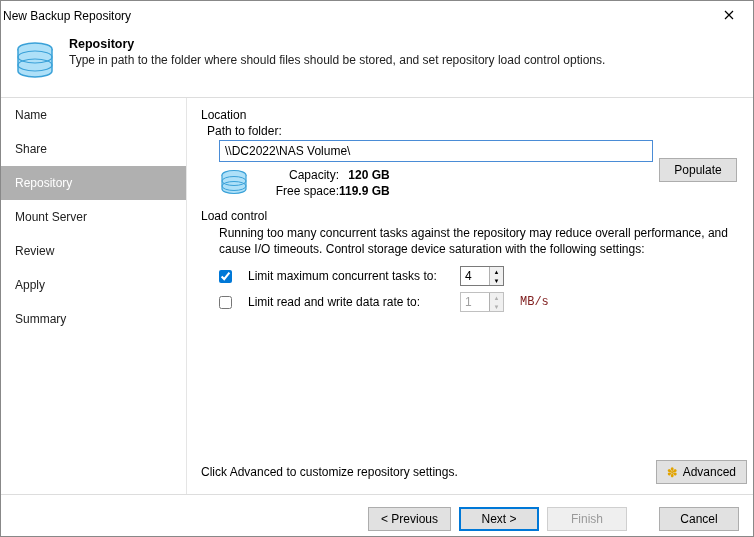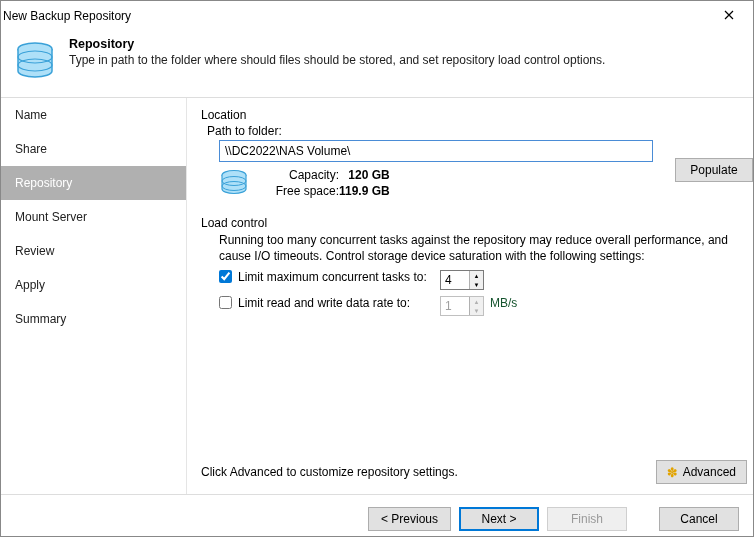--- a/index.html
+++ b/index.html
@@ -85,35 +85,35 @@
     margin-left: 18px;
     margin-top: 6px;
     gap: 10px;
   }
   .disk-icon { width: 30px; height: 30px; }
   .disk-info { display: grid; grid-template-columns: 80px auto; row-gap: 2px; font-size: 12px; text-align: right; }
   .disk-info .lbl { color: #000; }
   .disk-info .val { font-weight: 700; }
   .populate-btn {
     position: absolute;
-    right: 0; top: 60px;
+    right: 16px; top: 60px;
     width: 78px; height: 24px;
     background: #e1e1e1;
     border: 1px solid #adadad;
     font-size: 12px;
     cursor: pointer;
   }
-  .load-section { margin-top: 18px; }
+  .load-section { margin-top: 11px; }
   .load-desc { margin-left: 18px; font-size: 12px; line-height: 1.35; margin-bottom: 6px; width: 510px;}
   .option-row {
     display: flex;
-    align-items: flex-start;
+    align-items: center;
     margin-left: 18px;
     height: 26px;
-    gap: 6px;
+    gap: 16px;
     font-size: 12px;
   }
   .option-row input[type=checkbox] { width: 13px; height: 13px; accent-color: #0078d7;}
   .option-row label { min-width: 196px; }
   .spinner {
     display: flex;
     border: 1px solid #7a7a7a;
     height: 20px;
     width: 44px;
   }
@@ -134,21 +134,21 @@
   .spinner .arrow {
     flex: 1;
     display: flex; align-items: center; justify-content: center;
     font-size: 6px;
     background: #f0f0f0;
     cursor: pointer;
     line-height: 1;
   }
   .spinner.disabled { border-color: #c0c0c0; }
   .spinner.disabled .arrow { color: #b0b0b0; }
-  .unit { color: #14532d; }
+  .unit { color: #7f1d1d; font-family: Liberation Mono, monospace; }
   .footer-hint {
     margin-top: auto;
     padding-bottom: 10px;
     display: flex;
     align-items: center;
     justify-content: space-between;
   }
   .adv-btn {
     height: 24px;
     padding: 0 10px;

